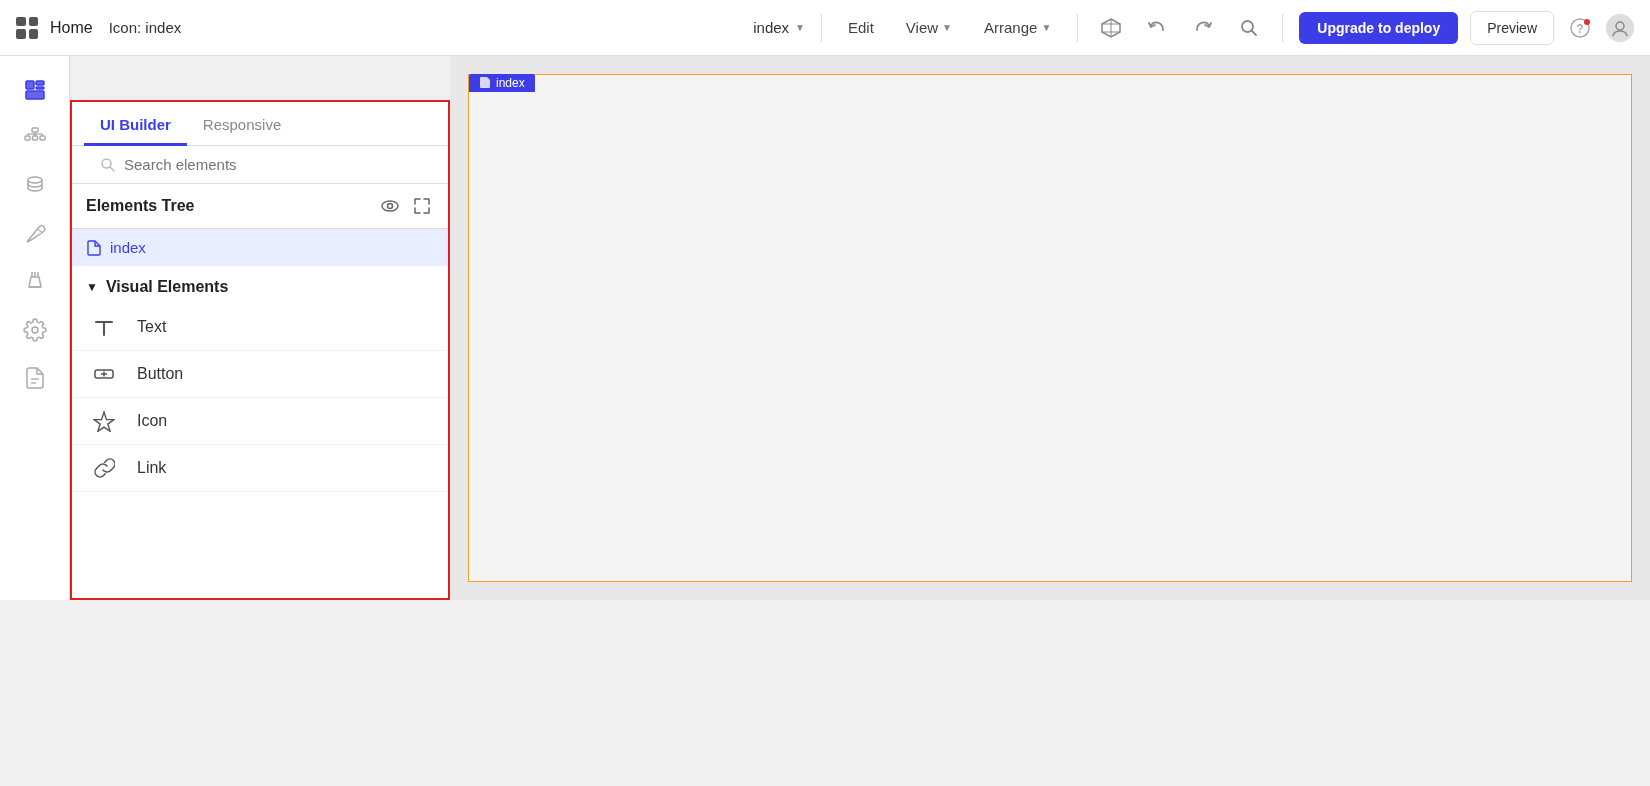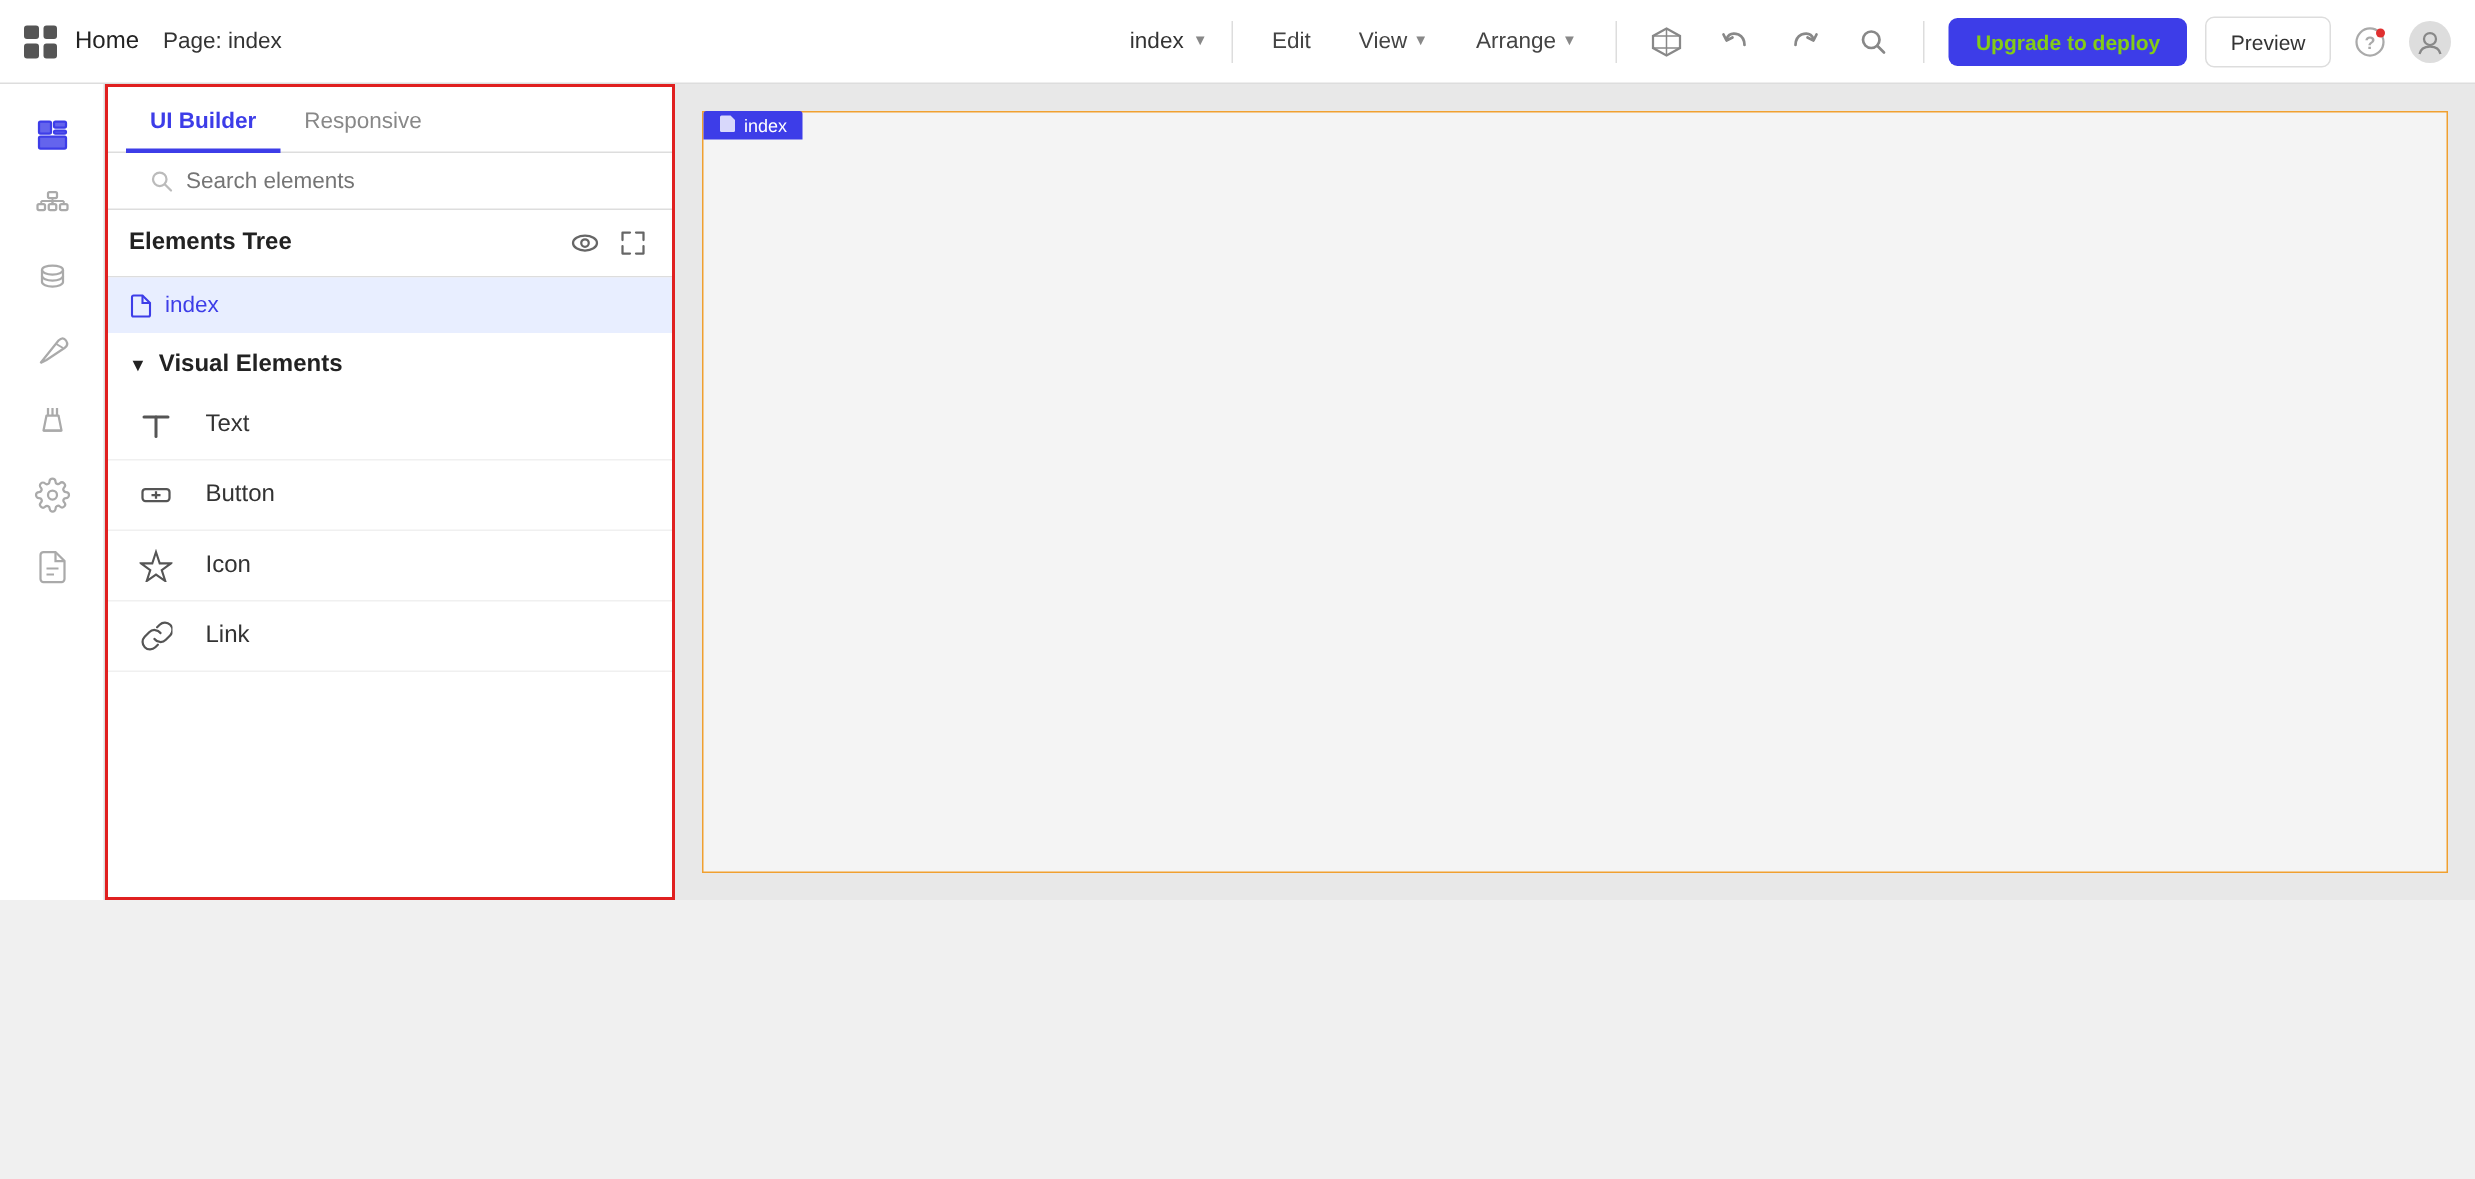--- a/index.html
+++ b/index.html
@@ -31,21 +31,21 @@
       background: none; border: none; cursor: pointer;
       font-size: 15px; color: #444; padding: 4px 10px;
       display: flex; align-items: center; gap: 4px;
     }
     .topbar-icon-btn {
       background: none; border: none; cursor: pointer;
       width: 34px; height: 34px; display: flex; align-items: center; justify-content: center;
       color: #555; border-radius: 4px; font-size: 18px;
     }
     .upgrade-btn {
-      background: #3d3de8; color: #84cc16; border: none; border-radius: 6px;
+      background: #3d3de8; color: #ffffff; border: none; border-radius: 6px;
       padding: 8px 18px; font-size: 14px; font-weight: 600; cursor: pointer;
     }
     .preview-btn {
       background: none; border: 1px solid #ddd; border-radius: 6px;
       padding: 8px 16px; font-size: 14px; font-weight: 500; color: #333; cursor: pointer;
     }
     .topbar-help-btn {
       width: 28px; height: 28px; border-radius: 50%; background: none; border: none;
       font-size: 18px; color: #888; cursor: pointer; display: flex; align-items: center; justify-content: center;
     }
@@ -69,20 +69,21 @@
     }
     .icon-sidebar-item.active { color: #3d3de8; }
 
     
     .panel {
       width: 380px; flex-shrink: 0;
       border: 2.5px solid #e02020;
       background: #fff;
       display: flex; flex-direction: column;
       overflow: hidden;
+      margin-top: 44px;
     }
 
     
     .panel-tabs {
       display: flex; border-bottom: 1px solid #ddd; padding: 0 12px; background: #fff;
     }
     .panel-tab {
       padding: 14px 16px 10px; font-size: 15px; color: #888; cursor: pointer;
       border-bottom: 3px solid transparent; margin-bottom: -1px;
     }
@@ -165,21 +166,21 @@
 <div class="app-wrapper">
 
   <div class="topbar">
     <div class="topbar-home-icon">
       <span></span>
         <span></span>
         <span></span>
         <span></span>
     </div>
     <span class="topbar-home-label">Home</span>
-    <span class="topbar-page-label">Page: index</span>
+    <span class="topbar-page-label">Icon: index</span>
     <div style="flex:1"></div>
     <div class="topbar-page-select">
       <span>index</span>
       <span class="chevron">▼</span>
     </div>
     <div class="topbar-divider"></div>
     <button class="topbar-btn">Edit</button>
     <button class="topbar-btn">
       <span>View</span>
       <span style="font-size:10px;color:#888">▼</span>

